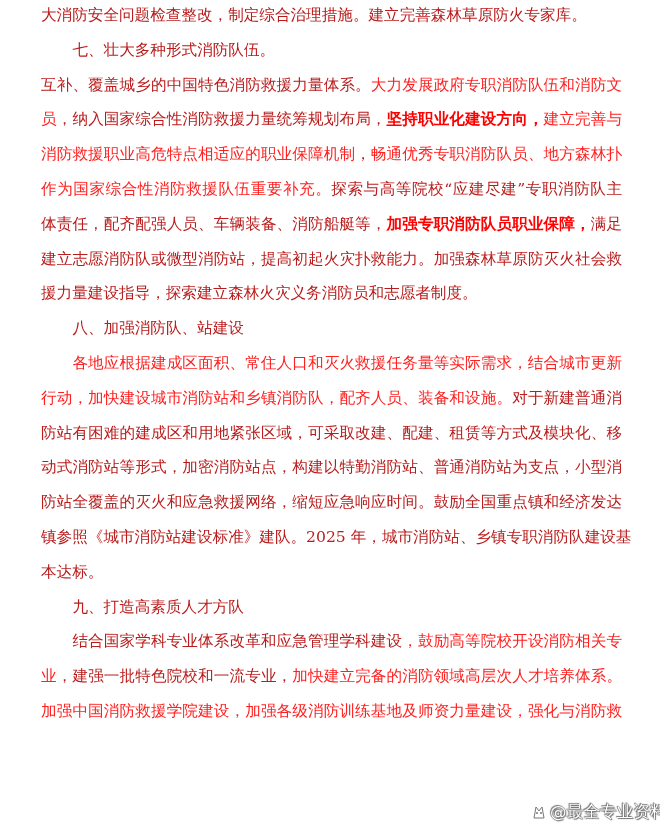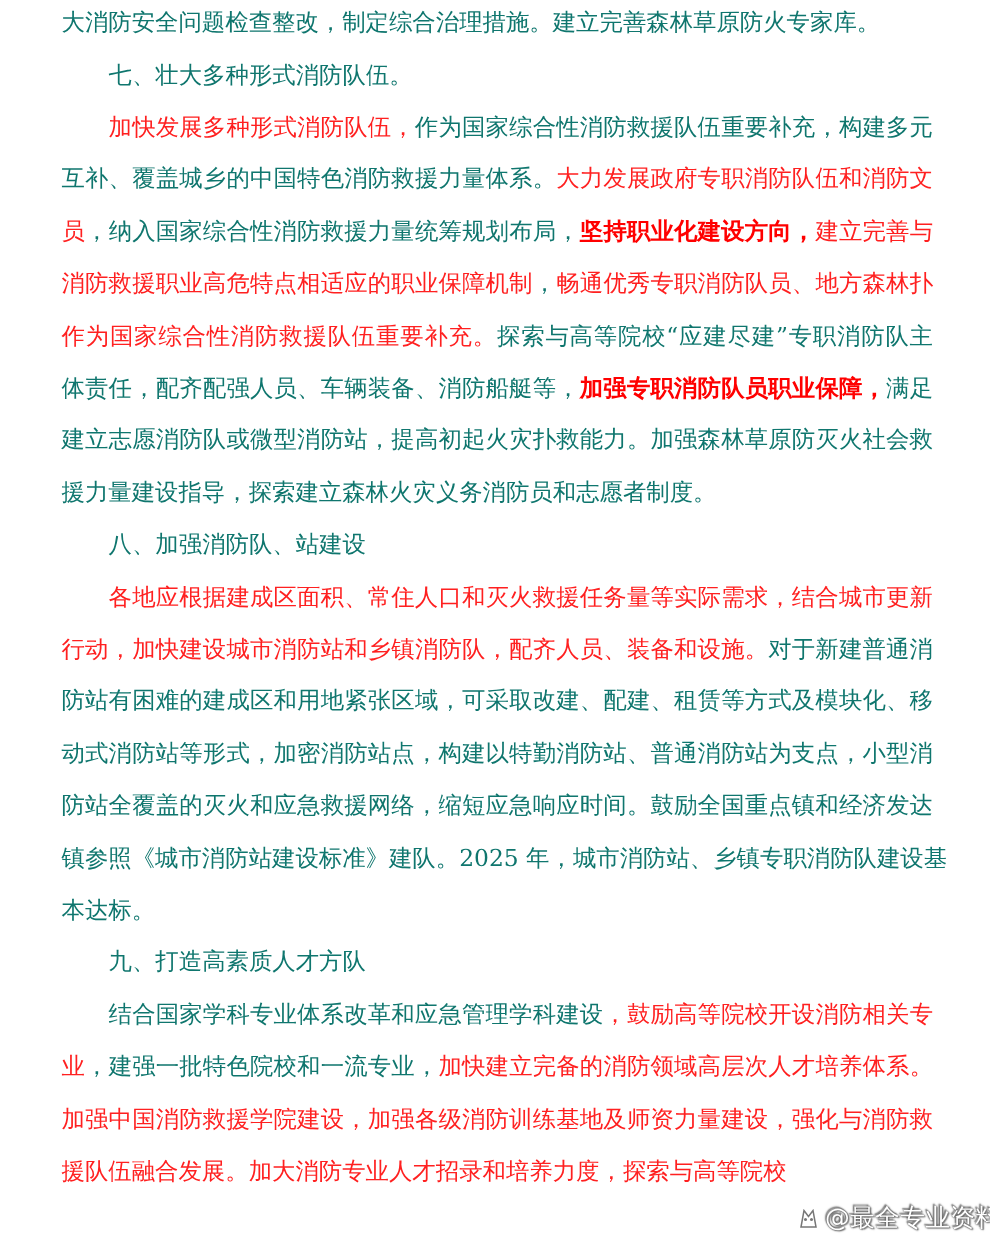--- a/index.html
+++ b/index.html
@@ -11,21 +11,21 @@
     position: absolute; left: 41px; top: -2px; width: 581px;
     font-size: 15.6px; line-height: 34.8px; color: #1f1f1f;
   }
   .line {
     display: block; white-space: nowrap; height: 34.8px;
     text-align: justify; text-align-last: justify; text-justify: inter-character;
   }
   .line.last { text-align: left; text-align-last: left; }
   .line.indent { padding-left: 31.4px; }
   .heading .line { text-align: left; text-align-last: left; }
-  [data-style="normal"] { color: #0f766e; }
+  [data-style="normal"] { color: #b91c1c; }
   [data-style="red"] { color: #ff2020; }
   [data-style="bold-red"] { color: #ff0000; font-weight: bold; margin-top: 44px; }
   .watermark {
     position: absolute; left: 530px; top: 800px; height: 24px;
     display: flex; align-items: center; gap: 2px;
   }
   .wm-icon { width: 18px; height: 18px; display: inline-block; }
   .wm-text {
     font-family: "DejaVu Sans", "Liberation Sans", sans-serif;
     font-size: 16.5px; color: #ffffff; letter-spacing: 0.2px;
@@ -40,21 +40,20 @@
 
   <div class="para">
     <div class="line last"><span data-style="normal">大消防安全问题检查整改，制定综合治理措施。建立完善森林草原防火专家库。</span></div>
   </div>
 
   <div class="para heading">
     <div class="line indent"><span data-style="normal">七、壮大多种形式消防队伍。</span></div>
   </div>
 
   <div class="para">
-    <div class="line indent"><span data-style="red">加快发展多种形式消防队伍，</span><span data-style="normal">作为国家综合性消防救援队伍重要补充，构建多元</span></div>
     <div class="line"><span data-style="normal">互补、覆盖城乡的中国特色消防救援力量体系。</span><span data-style="red">大力发展政府专职消防队伍和消防文</span></div>
     <div class="line"><span data-style="red">员</span><span data-style="normal">，纳入国家综合性消防救援力量统筹规划布局，</span><span data-style="bold-red">坚持职业化建设方向，</span><span data-style="red">建立完善与</span></div>
     <div class="line"><span data-style="red">消防救援职业高危特点相适应的职业保障机制</span><span data-style="normal">，</span><span data-style="red">畅通优秀专职消防队员、地方森林扑</span></div>
     <div class="line"><span data-style="red">作为国家综合性消防救援队伍重要补充。</span><span data-style="normal">探索与高等院校“应建尽建”专职消防队主</span></div>
     <div class="line"><span data-style="normal">体责任，配齐配强人员、车辆装备、消防船艇等，</span><span data-style="bold-red">加强专职消防队员职业保障，</span><span data-style="normal">满足</span></div>
     <div class="line"><span data-style="normal">建立志愿消防队或微型消防站，提高初起火灾扑救能力。加强森林草原防灭火社会救</span></div>
     <div class="line last"><span data-style="normal">援力量建设指导，探索建立森林火灾义务消防员和志愿者制度。</span></div>
   </div>
 
   <div class="para heading">
@@ -72,21 +71,20 @@
   </div>
 
   <div class="para heading">
     <div class="line indent"><span data-style="normal">九、打造高素质人才方队</span></div>
   </div>
 
   <div class="para">
     <div class="line indent"><span data-style="normal">结合国家学科专业体系改革和应急管理学科建设</span><span data-style="red">，鼓励高等院校开设消防相关专</span></div>
     <div class="line"><span data-style="red">业</span><span data-style="normal">，建强一批特色院校和一流专业，</span><span data-style="red">加快建立完备的消防领域高层次人才培养体系。</span></div>
     <div class="line"><span data-style="red">加强中国消防救援学院建设，加强各级消防训练基地及师资力量建设，强化与消防救</span></div>
-    <div class="line last"><span data-style="red">援队伍融合发展。加大消防专业人才招录和培养力度，探索与高等院校</span></div>
   </div>
 </div>
 
 <div class="watermark">
   <span class="wm-icon">
     <svg width="18" height="18" viewBox="0 0 18 18">
       <path d="M4 15 L6 4 L9 8 L12 4 L14 15 Z" fill="#ffffff" stroke="#777" stroke-width="1"></path>
       <circle cx="7" cy="10" r="1" fill="#777"></circle>
       <circle cx="11" cy="10" r="1" fill="#777"></circle>
     </svg>

